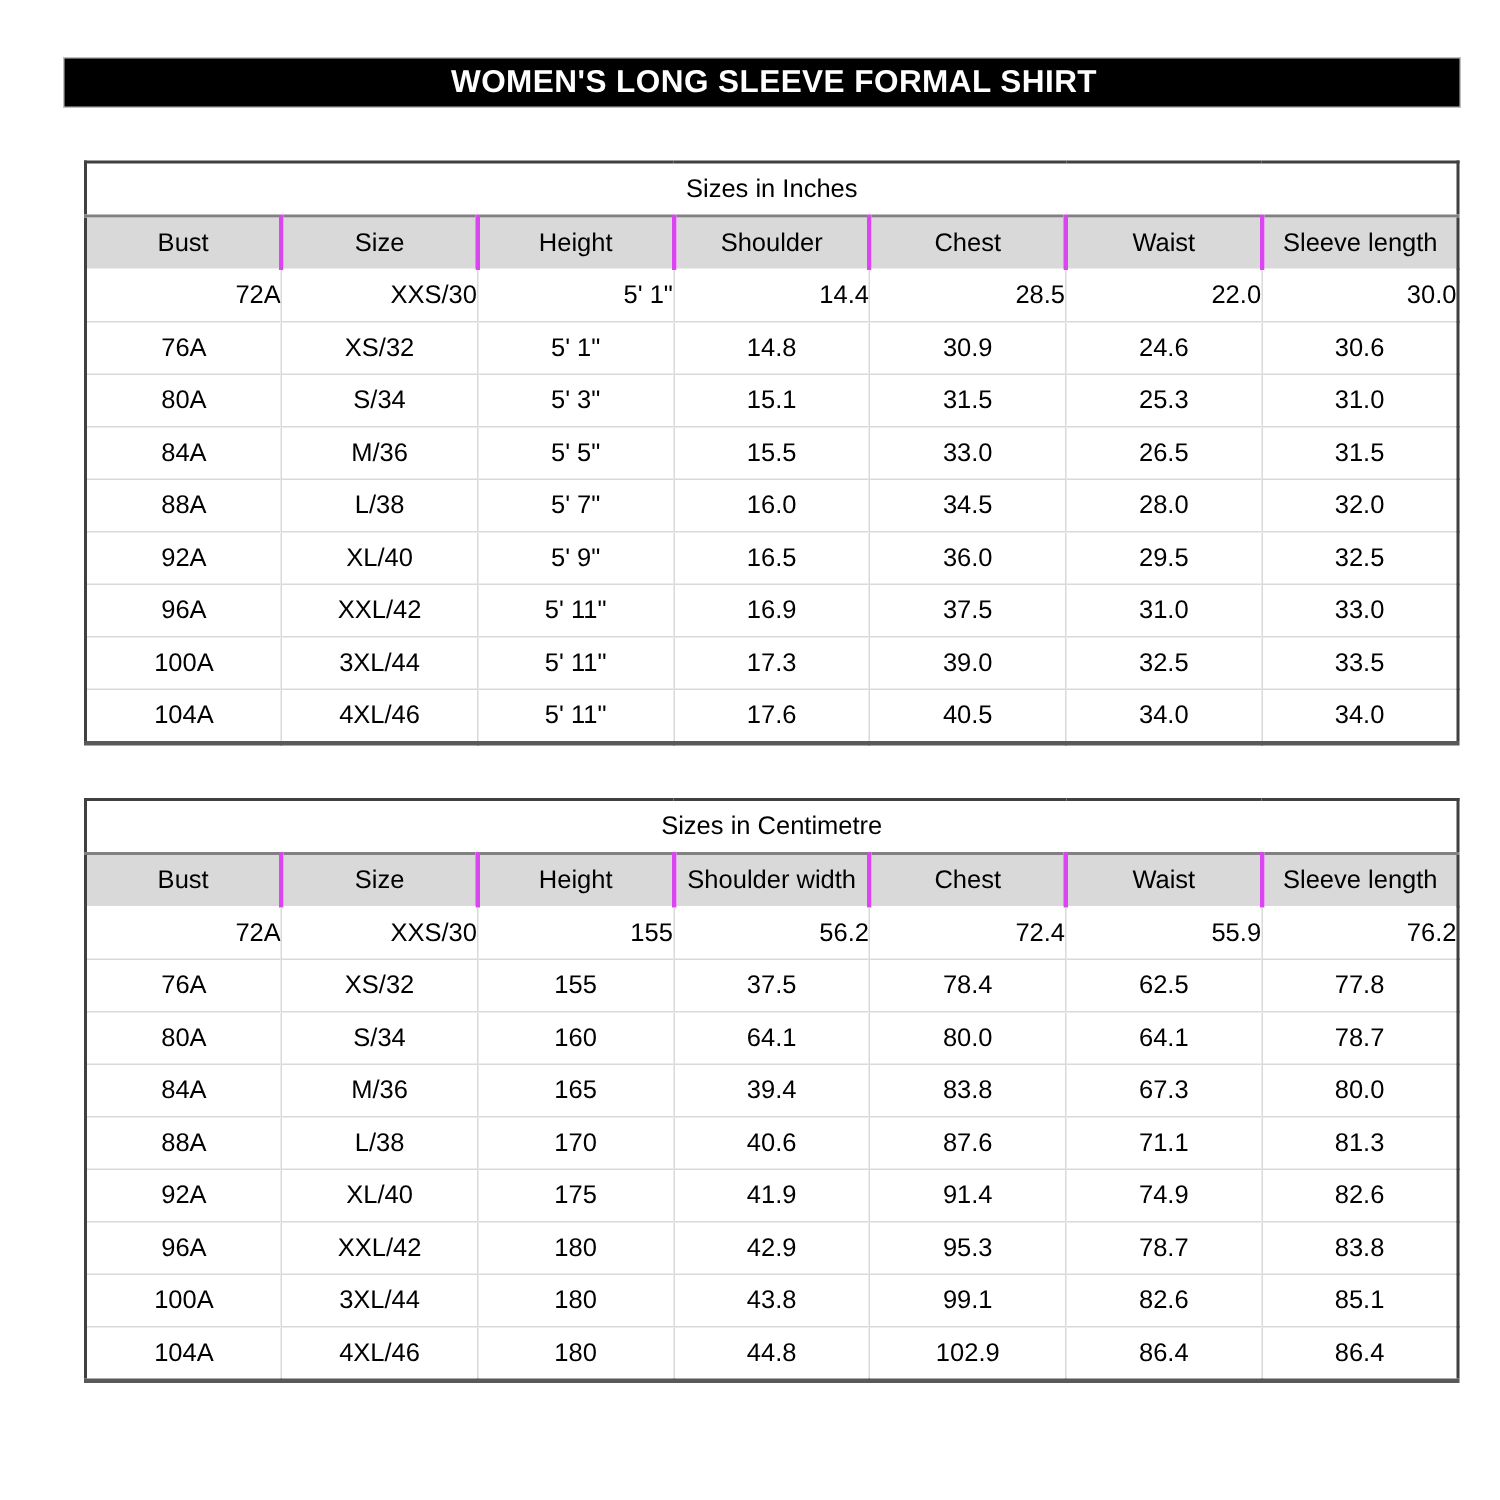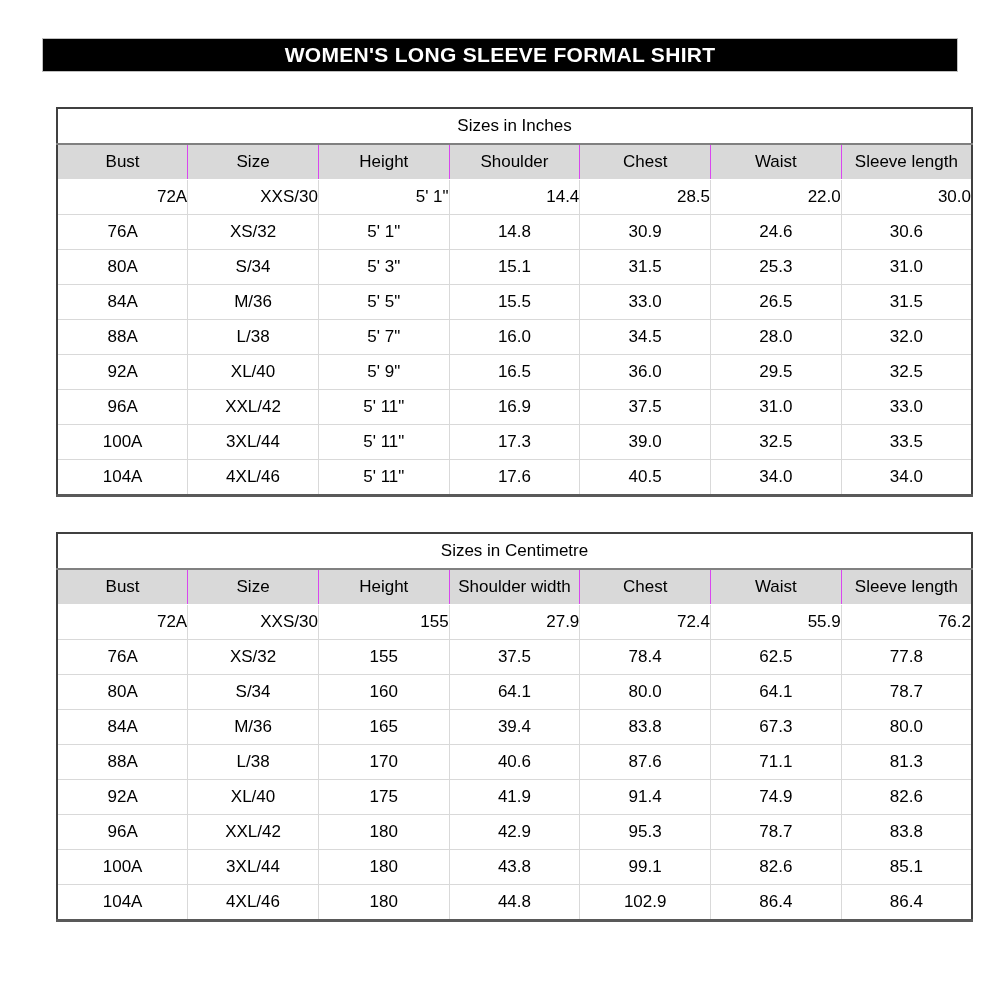--- a/index.html
+++ b/index.html
@@ -15,20 +15,21 @@
     position: absolute;
     left: 42px;
     top: 38px;
     width: 914px;
     height: 32px;
     background: #000000;
     border: 1px solid #bfbfbf;
     display: flex;
     align-items: center;
     justify-content: center;
+    padding-left: 16px;
   }
   .banner-text {
     color: #ffffff;
     font-size: 21px;
     font-weight: bold;
     letter-spacing: 0.3px;
     white-space: nowrap;
   }
   .size-table {
     position: absolute;
@@ -50,21 +51,21 @@
     font-weight: normal;
     overflow: hidden;
     white-space: nowrap;
   }
   .caption-row td {
     background: #ffffff;
     border-bottom: 2px solid #808080;
   }
   .header-row th {
     background: #d9d9d9;
-    border-right: 1px solid #d946ef;
+    border-right: 3px solid #d946ef;
     border-bottom: 1px solid #ffffff;
   }
   .header-row th:last-child { border-right: none; }
   .size-table tbody td {
     background: #ffffff;
     border-right: 1px solid #d9d9d9;
     border-top: 1px solid #d9d9d9;
   }
   .size-table tbody td:last-child { border-right: none; }
   .size-table tbody tr:first-child td { border-top: none; text-align: right; }
@@ -189,21 +190,21 @@
       <th>Chest</th>
       <th>Waist</th>
       <th>Sleeve length</th>
     </tr>
   </thead>
   <tbody>
       <tr>
         <td>72A</td>
         <td>XXS/30</td>
         <td>155</td>
-        <td>27.9</td>
+        <td>56.2</td>
         <td>72.4</td>
         <td>55.9</td>
         <td>76.2</td>
       </tr>
       <tr>
         <td>76A</td>
         <td>XS/32</td>
         <td>155</td>
         <td>37.5</td>
         <td>78.4</td>

